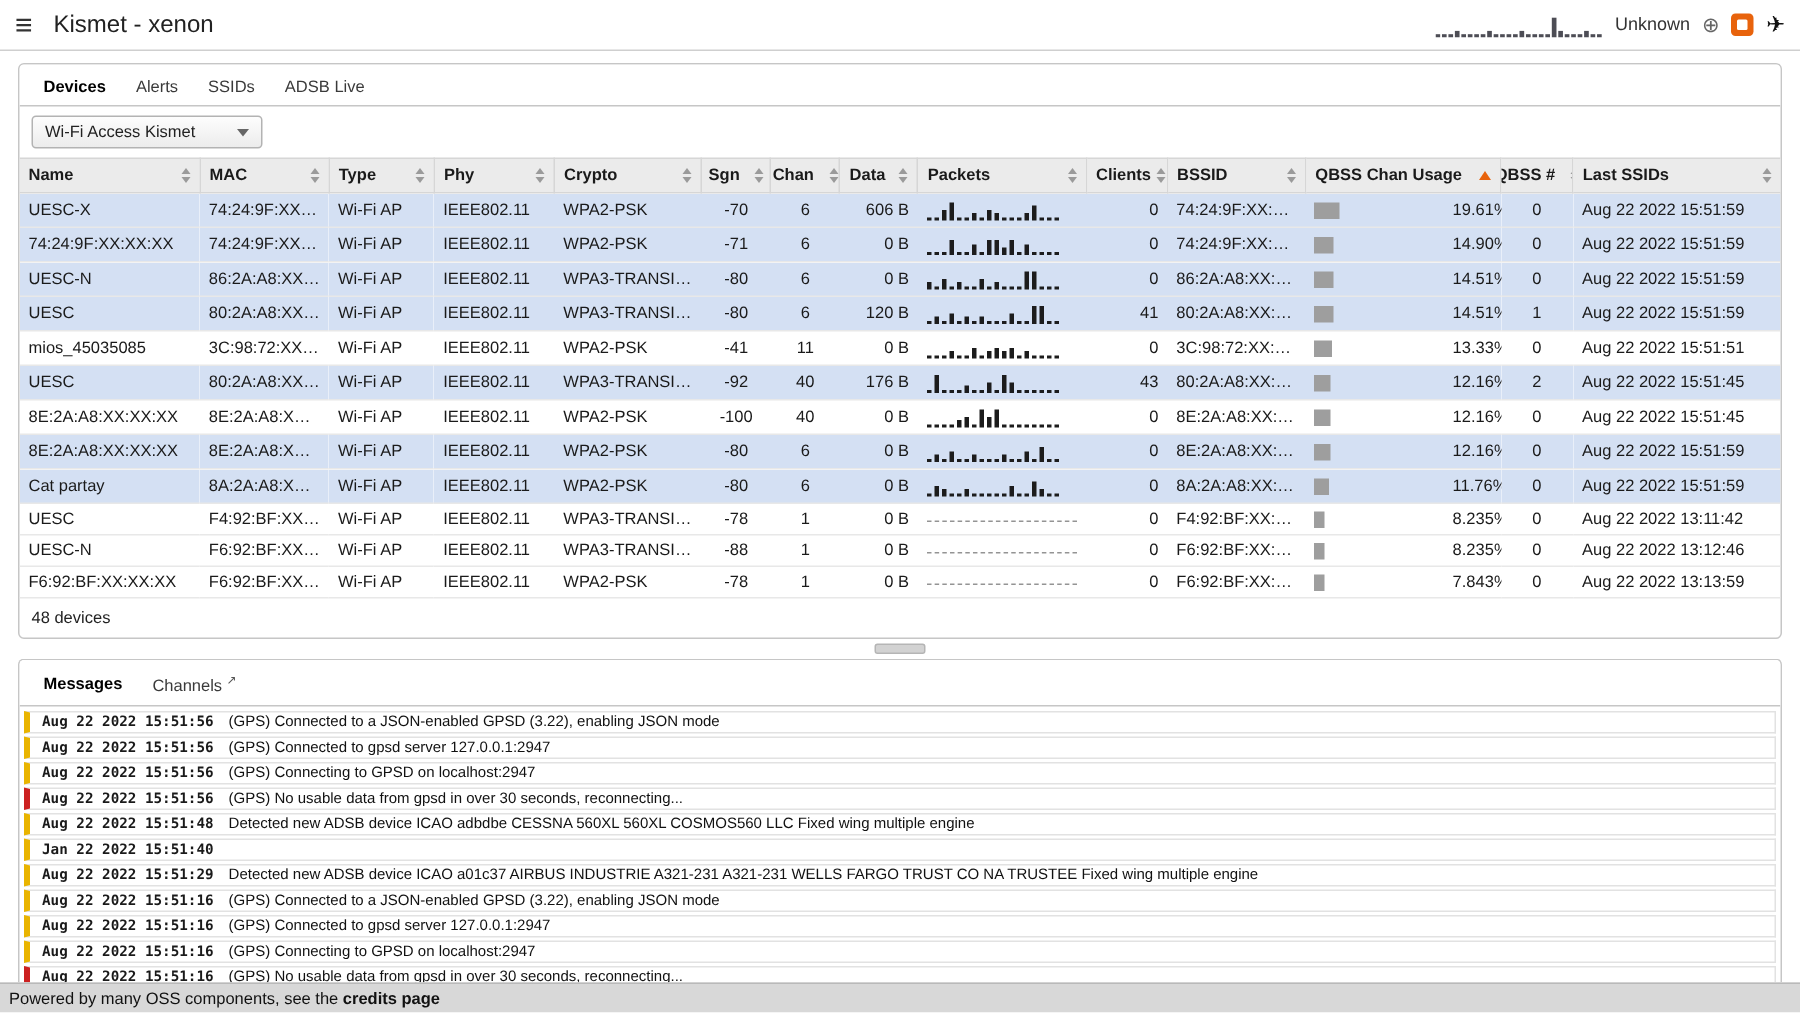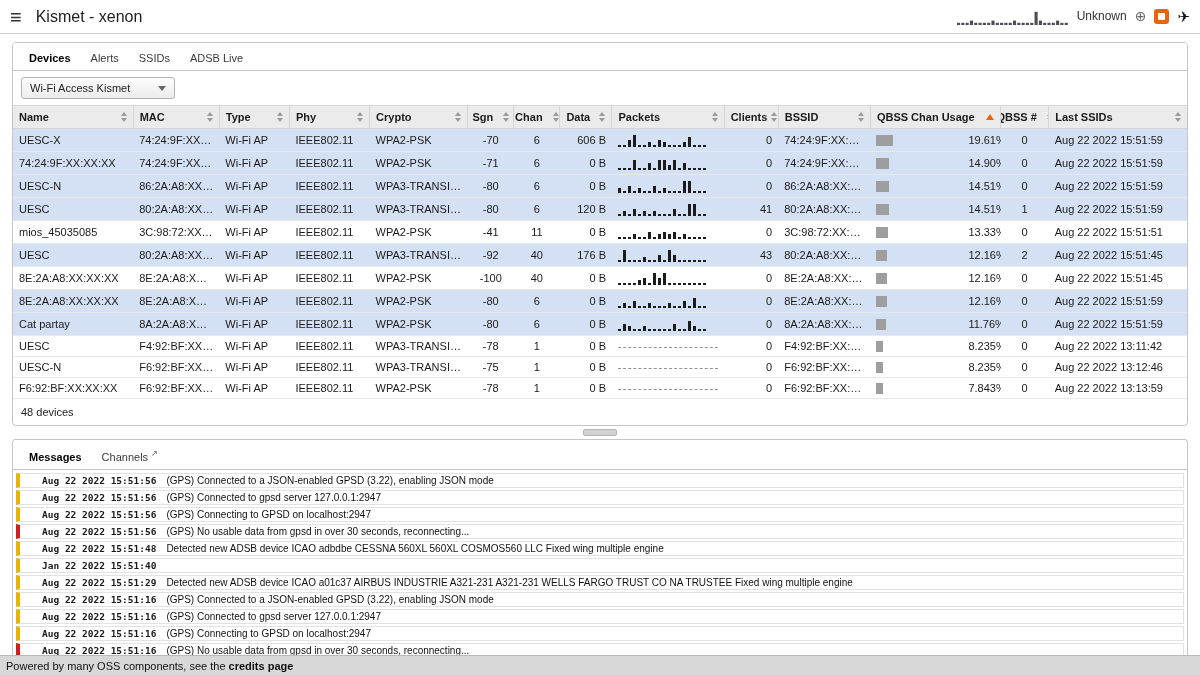--- a/index.html
+++ b/index.html
@@ -12,21 +12,21 @@
   .apptitle{font-size:16px;margin-left:14px;color:#222}
   .top-right{margin-left:auto;display:flex;align-items:flex-start;gap:8px}
   .pgraph{width:112px;height:16px;display:block}
   .gpslabel{font-size:12px;color:#333}
   .gpsicon{font-size:14px;color:#666;line-height:1}
   .alerticon{width:15px;height:15px;border-radius:3px;background:var(--accent);display:inline-flex;align-items:center;justify-content:center}
   .alerticon i{width:7px;height:7px;background:#fff;border-radius:1px;display:block}
   .planeicon{font-size:15px;color:#111;line-height:1}
   
   .panel{margin:8px 12px 0;border:1px solid #c6c6c6;border-radius:4px;background:#fff;flex:0 0 auto;overflow:hidden}
-  .tabs{display:flex;align-items:flex-end;padding:3px 6px 0;border-bottom:1px solid #c6c6c6;background:#fff}
+  .tabs{display:flex;align-items:center;padding:3px 6px 0;border-bottom:1px solid #c6c6c6;background:#fff}
   .tab{padding:6px 10px;font-size:11px;color:#3a3a3a;cursor:pointer;white-space:nowrap}
   .tab.active{font-weight:bold;color:#000}
   .tabicon{font-size:8px;margin-left:3px;vertical-align:super;color:#555}
   
   .toolbar{display:flex;align-items:center;padding:6px 8px}
   .selectmenu{display:flex;align-items:center;justify-content:space-between;width:154px;padding:4px 8px;border:1px solid #b3b3b3;border-radius:3px;background:linear-gradient(#fdfdfd,#ececec);font-size:11px;color:#222;cursor:pointer}
   .selectmenu .arr{width:0;height:0;border-left:4px solid transparent;border-right:4px solid transparent;border-top:5px solid #666}
   .searchbox{margin-left:auto;display:flex;align-items:center;gap:5px;font-size:11px;color:#222}
   .searchbox input{width:140px;height:18px;border:1px solid #9f9f9f;font-size:11px;padding:0 4px;background:#fff}
   
@@ -49,21 +49,21 @@
   .qbssw{display:flex;align-items:center;gap:8px}
   .qtrack{width:84px;height:11px;flex:0 0 auto}
   .qfill{height:100%;background:#9e9e9e}
   .countlabel{padding:7px 8px;font-size:11px;color:#222}
   
   .splitter{flex:0 0 auto;height:13px;display:flex;align-items:center;justify-content:center;background:#fff}
   .splitter .handle{width:34px;height:7px;background:#d2d2d2;border:1px solid #b5b5b5;border-radius:2px;cursor:row-resize}
   
   .bottompanel{flex:1 1 auto;min-height:0;margin:0 12px;border:1px solid #c6c6c6;border-radius:4px 4px 0 0;border-bottom:none;overflow:hidden;display:flex;flex-direction:column;background:#fff}
   .msglist{flex:1 1 auto;min-height:0;overflow:hidden;padding-top:1px}
-  .msg{display:flex;align-items:center;margin:2px 3px;border:1px solid #e2e2e2;border-left:4px solid var(--warn);padding:1px 22px;font-size:10px;white-space:nowrap;overflow:hidden;background:#fff;height:15px}
+  .msg{display:flex;align-items:center;margin:2px 3px;border:1px solid #e2e2e2;border-left:4px solid var(--warn);padding:1px 8px;font-size:10px;white-space:nowrap;overflow:hidden;background:#fff;height:15px}
   .msg.error{border-left-color:var(--err)}
   .mtime{font-family:"DejaVu Sans Mono","Liberation Mono",monospace;font-weight:bold;margin-right:10px;font-size:9.5px;flex:0 0 auto}
   .mtext{color:#111;overflow:hidden;text-overflow:ellipsis}
   
   .footer{flex:0 0 auto;height:20px;background:#d8d8d8;border-top:1px solid #b9b9b9;font-size:11px;display:flex;align-items:center;padding:0 6px;color:#111;white-space:pre}
   .footer b{cursor:pointer}
 </style>
 <title>Kismet - xenon</title></head>
 <body style="--hl: #d4e0f3; --warn: #e9b400; --err: #cc2020; --accent: #e8630c;">
 
@@ -688,21 +688,21 @@
           </td>
           <td class="a-c">0</td>
           <td>Aug 22 2022 13:11:42</td>
         </tr>
         <tr>
           <td>UESC-N</td>
           <td>F6:92:BF:XX:XX:XX</td>
           <td>Wi-Fi AP</td>
           <td>IEEE802.11</td>
           <td>WPA3-TRANSITION</td>
-          <td class="a-c">-75</td>
+          <td class="a-c">-88</td>
           <td class="a-c">1</td>
           <td class="a-r">0 B</td>
           <td>
             <div class="dash"></div>
           </td>
           <td class="a-r">0</td>
           <td>F6:92:BF:XX:XX:XX</td>
           <td>
             <div class="qbssw">
               <div class="qtrack">

